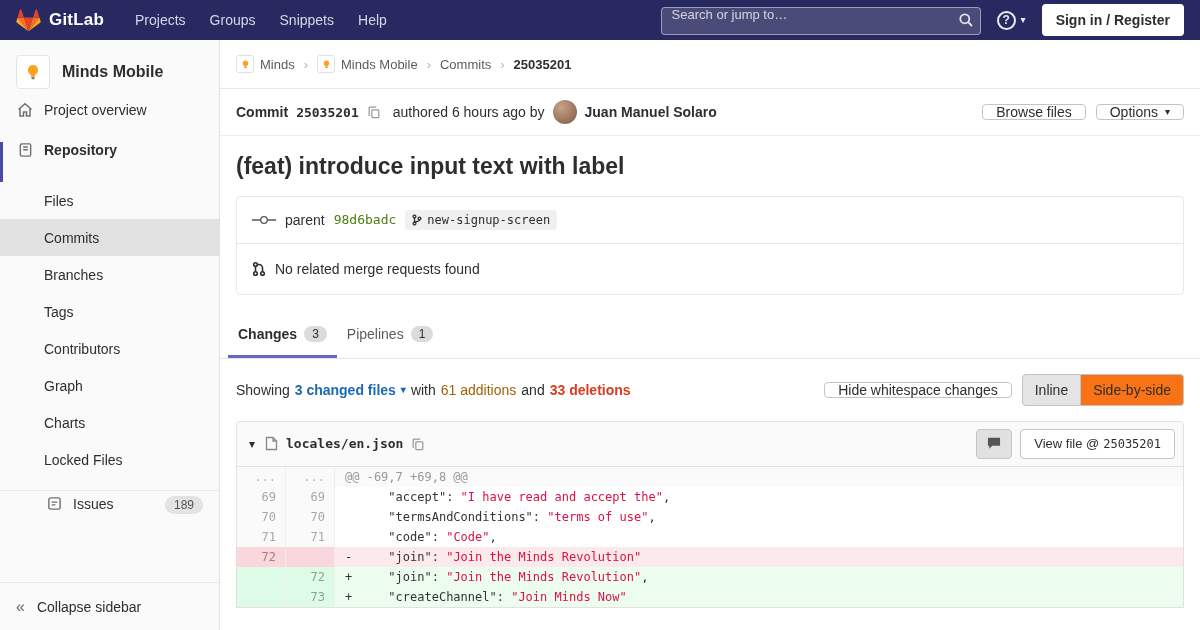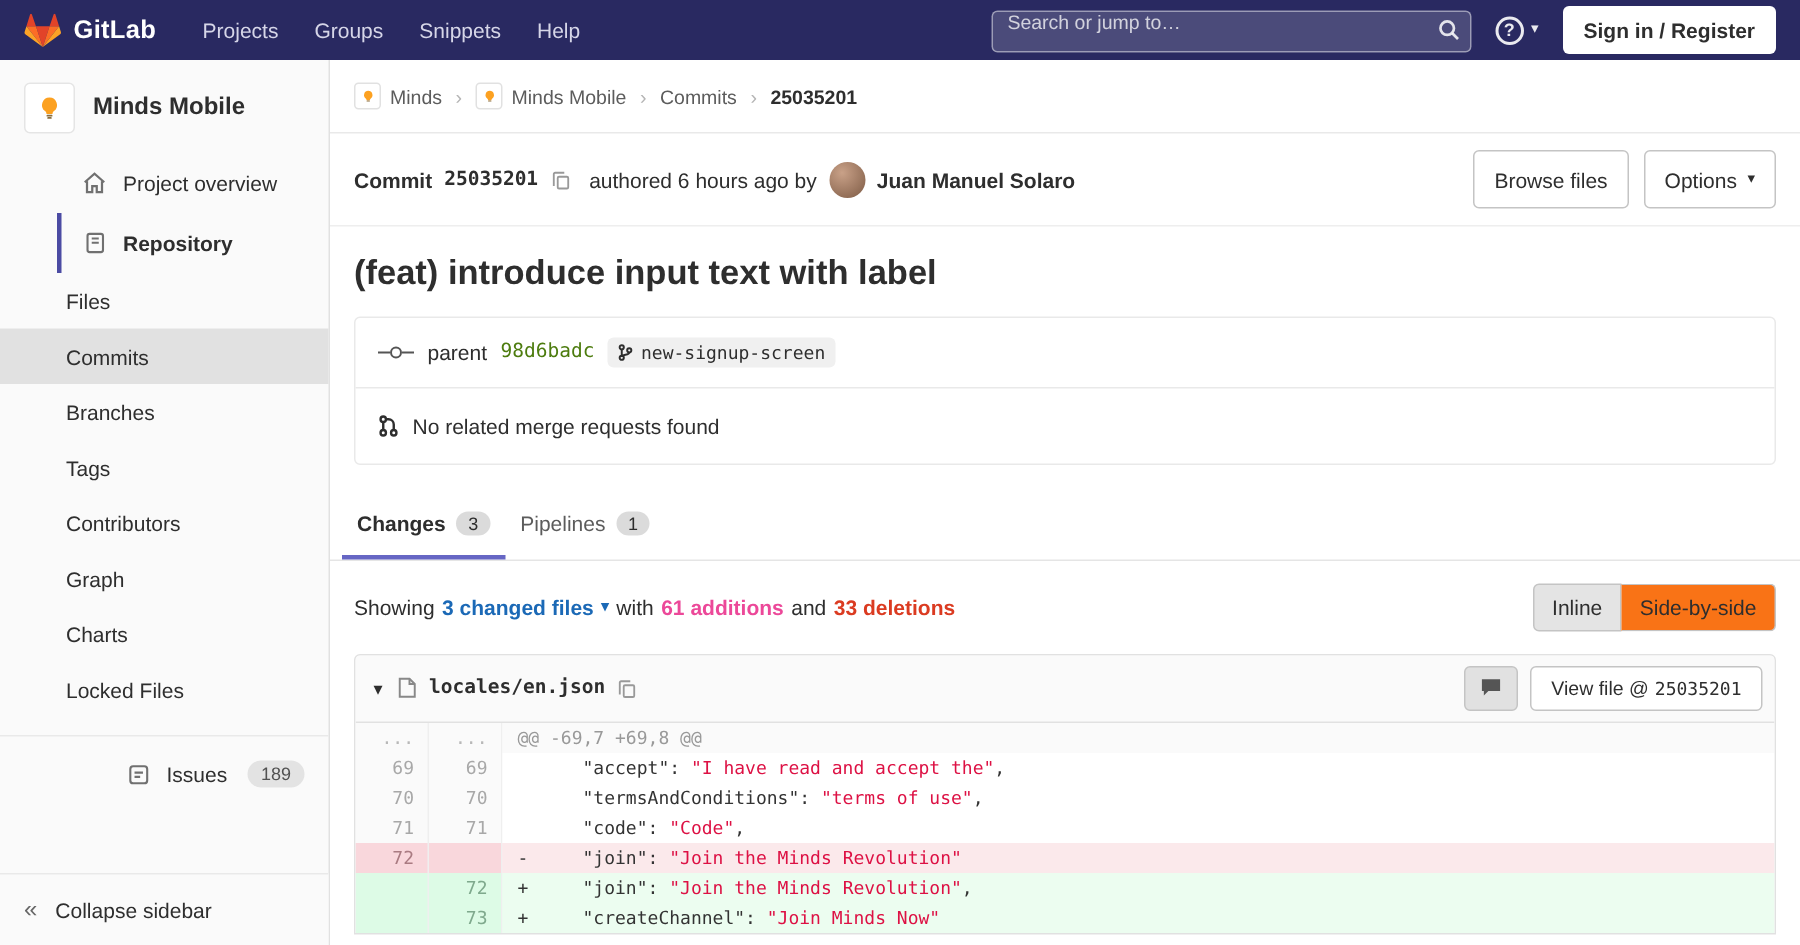--- a/index.html
+++ b/index.html
@@ -20,21 +20,21 @@
   .help-menu{display:flex;align-items:center;gap:5px;color:rgba(255,255,255,.9);margin-right:16px;cursor:pointer;}
   .help-circle{width:19px;height:19px;border:2px solid rgba(255,255,255,.9);border-radius:50%;display:flex;align-items:center;justify-content:center;font-size:12px;font-weight:bold;box-sizing:border-box;}
   .caret{font-size:10px;line-height:1;}
   .signin-btn{background:#fff;color:#2e2e2e;border:none;border-radius:4px;height:32px;padding:0 14px;font-size:14px;font-weight:600;font-family:inherit;cursor:pointer;}
 
   
   .sidebar{position:absolute;top:40px;left:0;bottom:0;width:220px;background:#fafafa;border-right:1px solid #e1e1e1;box-sizing:border-box;z-index:10;}
   .project-head{display:flex;align-items:center;gap:12px;padding:15px 16px 13px;}
   .project-avatar{width:32px;height:32px;background:#fff;border:1px solid #e5e5e5;border-radius:4px;display:flex;align-items:center;justify-content:center;flex:none;}
   .project-name{font-weight:600;font-size:16px;}
-  .side-item{display:flex;align-items:center;gap:10px;height:40px;padding:0 16px;font-size:14px;color:#2e2e2e;cursor:pointer;margin-left:38px;}
+  .side-item{display:flex;align-items:flex-start;gap:10px;height:40px;padding:0 16px;font-size:14px;color:#2e2e2e;cursor:pointer;}
   .side-item .s-icon{width:18px;display:flex;justify-content:center;align-items:center;flex:none;}
   .side-item.active-section{border-left:3px solid #4b4ba3;padding-left:13px;font-weight:600;}
   .side-sub{height:37px;display:flex;align-items:center;padding-left:44px;font-size:14px;color:#2e2e2e;cursor:pointer;}
   .side-sub.active{background:#e1e1e1;}
   .issues-block{margin-top:12px;border-top:1px solid #e9e9e9;padding-top:5px;padding-left:29px;}
   .count-badge{margin-left:auto;background:#e3e3e3;border-radius:10px;padding:2px 9px;font-size:12px;color:#525252;}
   .collapse{position:absolute;bottom:0;left:0;right:0;height:48px;border-top:1px solid #e9e9e9;display:flex;align-items:center;gap:12px;padding:0 16px;box-sizing:border-box;cursor:pointer;background:#fafafa;}
   .chevrons{color:#666;font-size:16px;line-height:1;}
 
   
@@ -46,38 +46,38 @@
   .bc-avatar{width:16px;height:16px;border:1px solid #e1e1e1;border-radius:3px;background:#fff;display:inline-flex;align-items:center;justify-content:center;}
 
   .commit-bar{display:flex;align-items:center;gap:8px;padding:11px 16px;border-bottom:1px solid #eee;font-size:14px;}
   .commit-label{font-weight:600;}
   .sha{font-family:"DejaVu Sans Mono",monospace;font-weight:bold;font-size:13px;}
   .icon-btn{display:inline-flex;align-items:center;cursor:pointer;}
   .authored{margin-left:4px;}
   .author-avatar{width:24px;height:24px;border-radius:50%;background:radial-gradient(circle at 35% 30%,#c9a188,#7d5a44);flex:none;}
   .author-name{font-weight:600;}
   .commit-actions{margin-left:auto;display:flex;gap:10px;}
-  .btn{background:#fff;border:1px solid #c4c4c4;border-radius:4px;height:39px;padding:0 13px;font-size:14px;color:#2e2e2e;cursor:pointer;display:inline-flex;align-items:center;gap:7px;font-family:inherit;box-sizing:border-box;}
+  .btn{background:#fff;border:1px solid #c4c4c4;border-radius:4px;height:16px;padding:0 13px;font-size:14px;color:#2e2e2e;cursor:pointer;display:inline-flex;align-items:center;gap:7px;font-family:inherit;box-sizing:border-box;}
 
   .page-title{font-size:23px;font-weight:700;margin:17px 16px 15px;line-height:1.2;}
 
   .info-box{margin:0 16px 18px;border:1px solid #e9e9e9;border-radius:4px;}
   .info-row{display:flex;align-items:center;gap:9px;padding:13px 15px;font-size:14px;}
   .info-row + .info-row{border-top:1px solid #e9e9e9;padding:17px 15px;}
   .link-blue{color:#4d7c0f;font-family:"DejaVu Sans Mono",monospace;font-size:13px;cursor:pointer;}
   .ref-badge{display:inline-flex;align-items:center;gap:5px;background:#f0f0f0;border-radius:4px;padding:3px 7px;font-family:"DejaVu Sans Mono",monospace;font-size:12px;color:#2e2e2e;cursor:pointer;}
 
   .tabs-row{display:flex;border-bottom:1px solid #e5e5e5;padding:0 8px;margin-top:2px;}
   .tab{display:flex;align-items:center;gap:7px;padding:13px 10px;color:#5c5c5c;cursor:pointer;border-bottom:3px solid transparent;font-size:14px;}
   .tab.active{color:#2e2e2e;font-weight:600;border-bottom-color:#6666c4;text-align:center;}
   .badge{background:#dbdbdb;border-radius:10px;padding:1px 8px;font-size:12px;font-weight:400;color:#2e2e2e;}
 
   .summary-row{display:flex;align-items:center;padding:15px 16px;font-size:14px;gap:5px;}
   .files-link{color:#1b69b6;font-weight:600;cursor:pointer;display:inline-flex;align-items:center;gap:5px;}
-  .additions{color:#ec4899;font-weight:700;}
+  .additions{color:#a16207;font-weight:400;}
   .deletions{color:#db3b21;font-weight:700;}
   .summary-actions{margin-left:auto;display:flex;align-items:center;gap:10px;}
   .seg-group{display:inline-flex;}
   .seg-btn{background:#f97316;border:1px solid #c4c4c4;height:32px;padding:0 12px;font-size:14px;color:#2e2e2e;cursor:pointer;font-family:inherit;box-sizing:border-box;}
   .seg-btn.left{border-radius:4px 0 0 4px;}
   .seg-btn.right{border-radius:0 4px 4px 0;border-left:none;}
   .seg-btn.selected{background:#e4e4e4;}
 
   .diff-card{margin:0 16px;border:1px solid #e1e1e1;border-radius:4px 4px 0 0;overflow:hidden;}
   .diff-header{display:flex;align-items:center;gap:8px;padding:7px 8px 7px 10px;background:#fafafa;border-bottom:1px solid #e1e1e1;}
@@ -298,20 +298,21 @@
       <span>Showing</span>
       <span class="files-link">
         <span>3 changed files</span>
         <span class="caret">▾</span>
       </span>
       <span>with</span>
       <span class="additions">61 additions</span>
       <span>and</span>
       <span class="deletions">33 deletions</span>
       <div class="summary-actions">
+        <button class="btn">Hide whitespace changes</button>
         <span class="seg-group">
           <button class="seg-btn left selected">Inline</button>
           <button class="seg-btn right">Side-by-side</button>
         </span>
       </div>
     </div>
 
     <div class="diff-card">
       <div class="diff-header">
         <span class="collapse-caret">▾</span>

